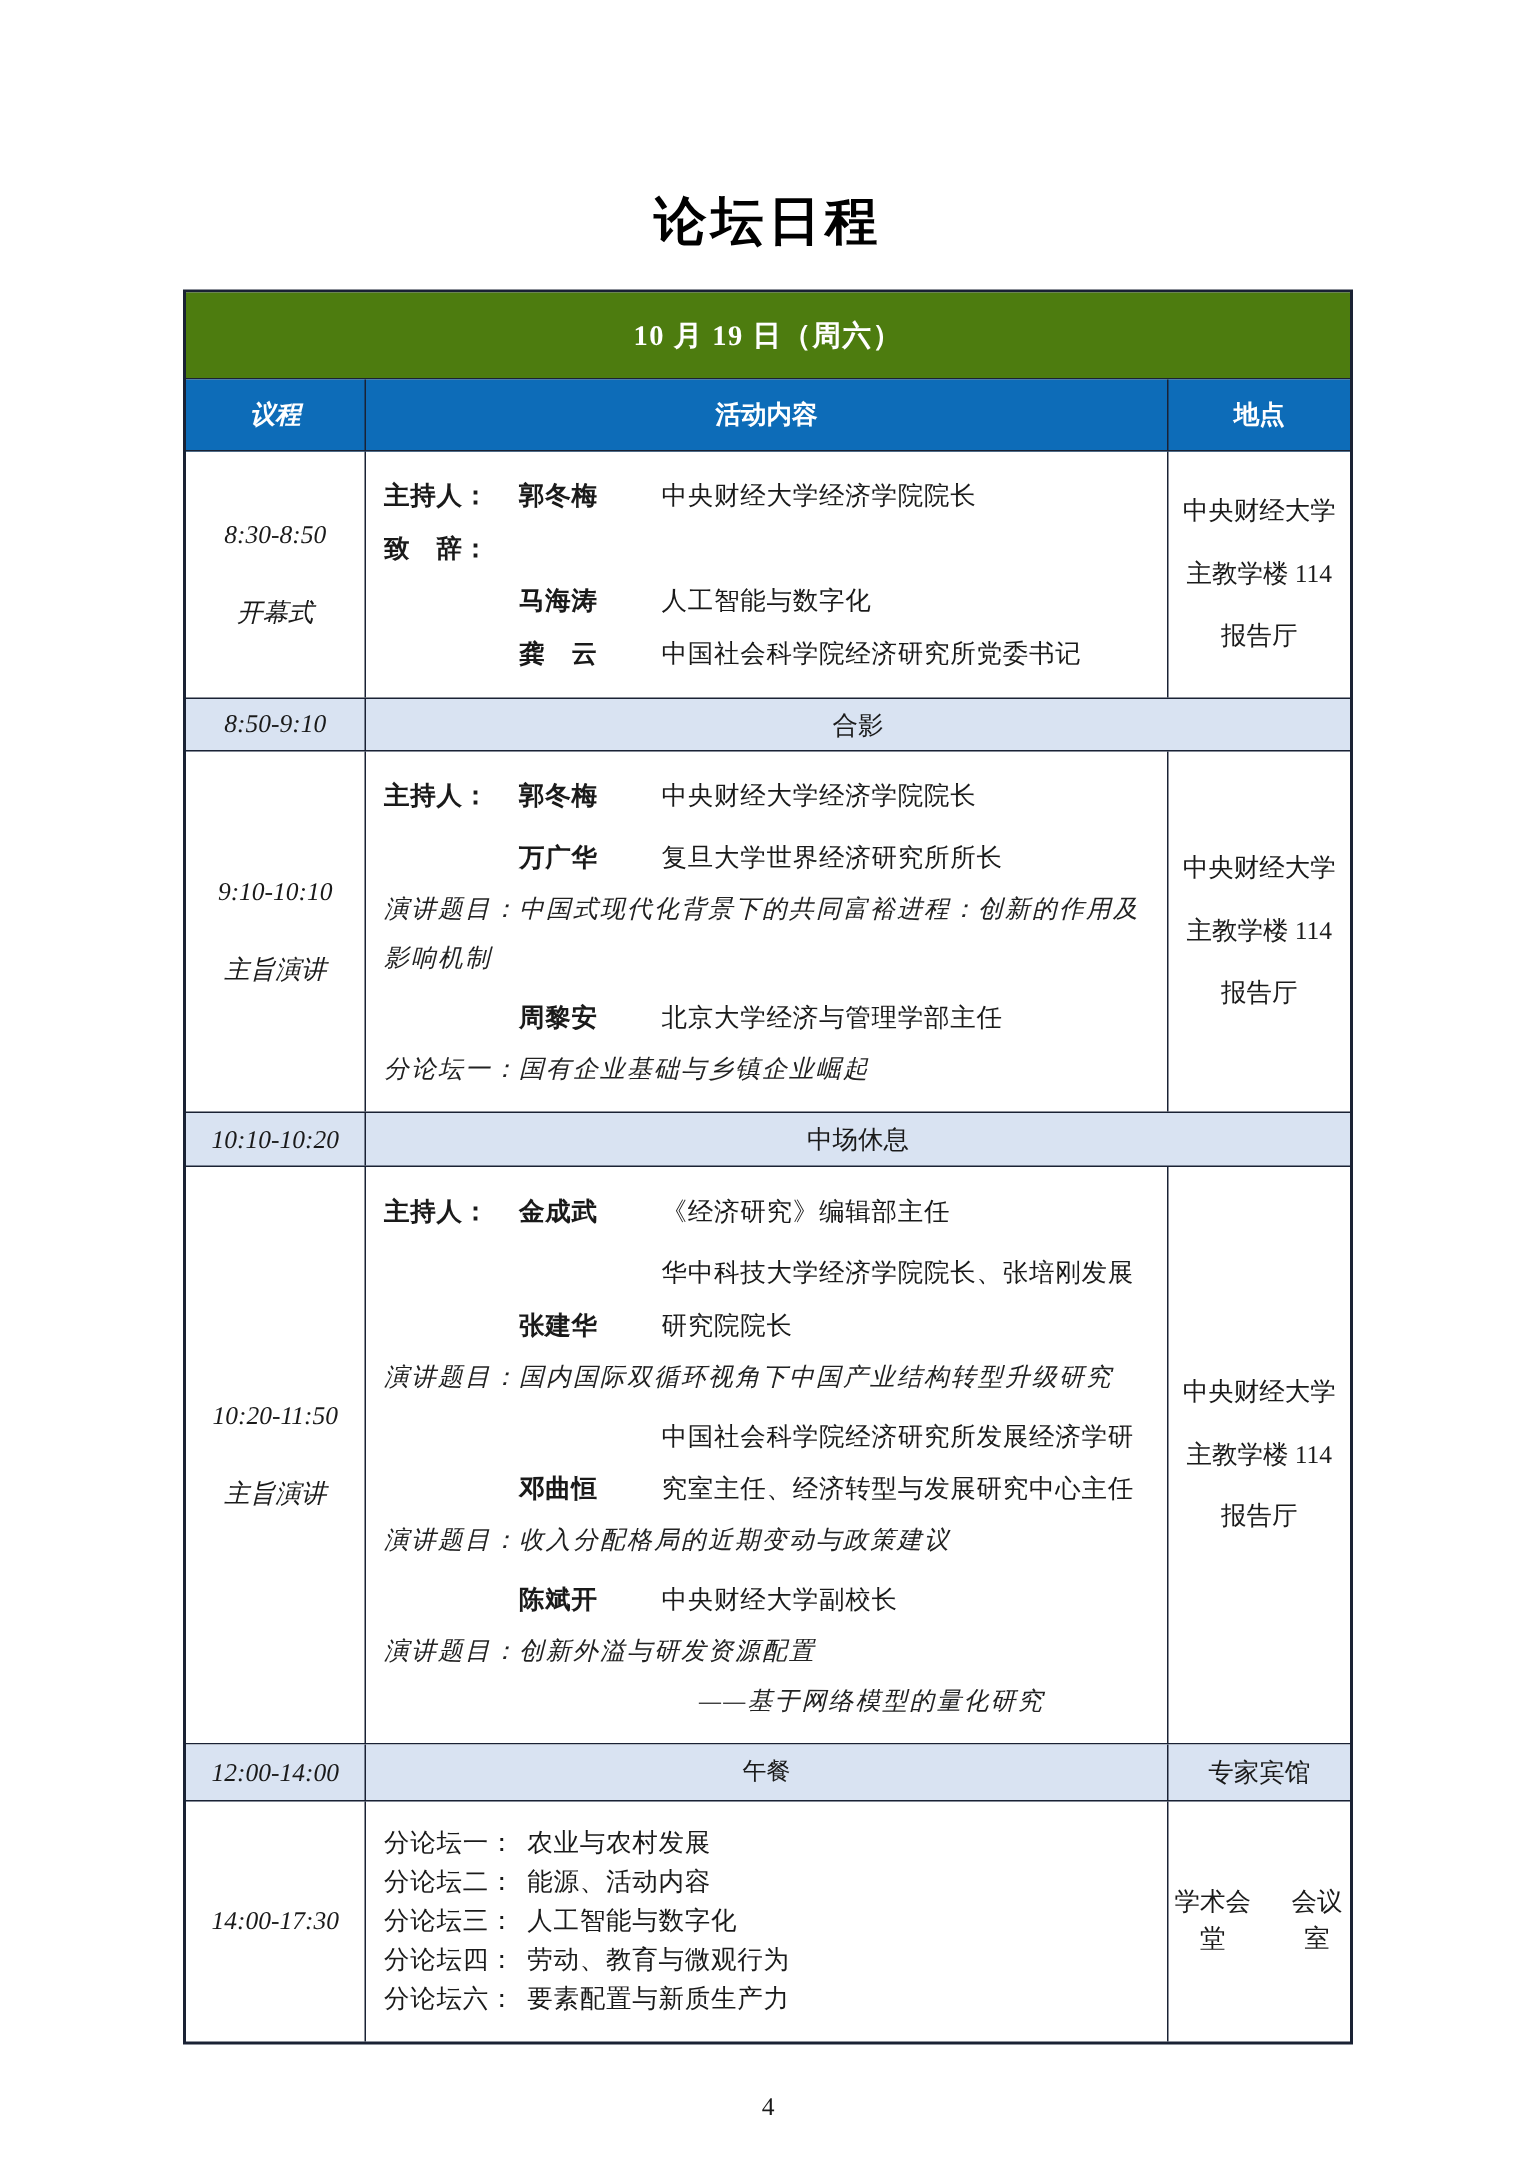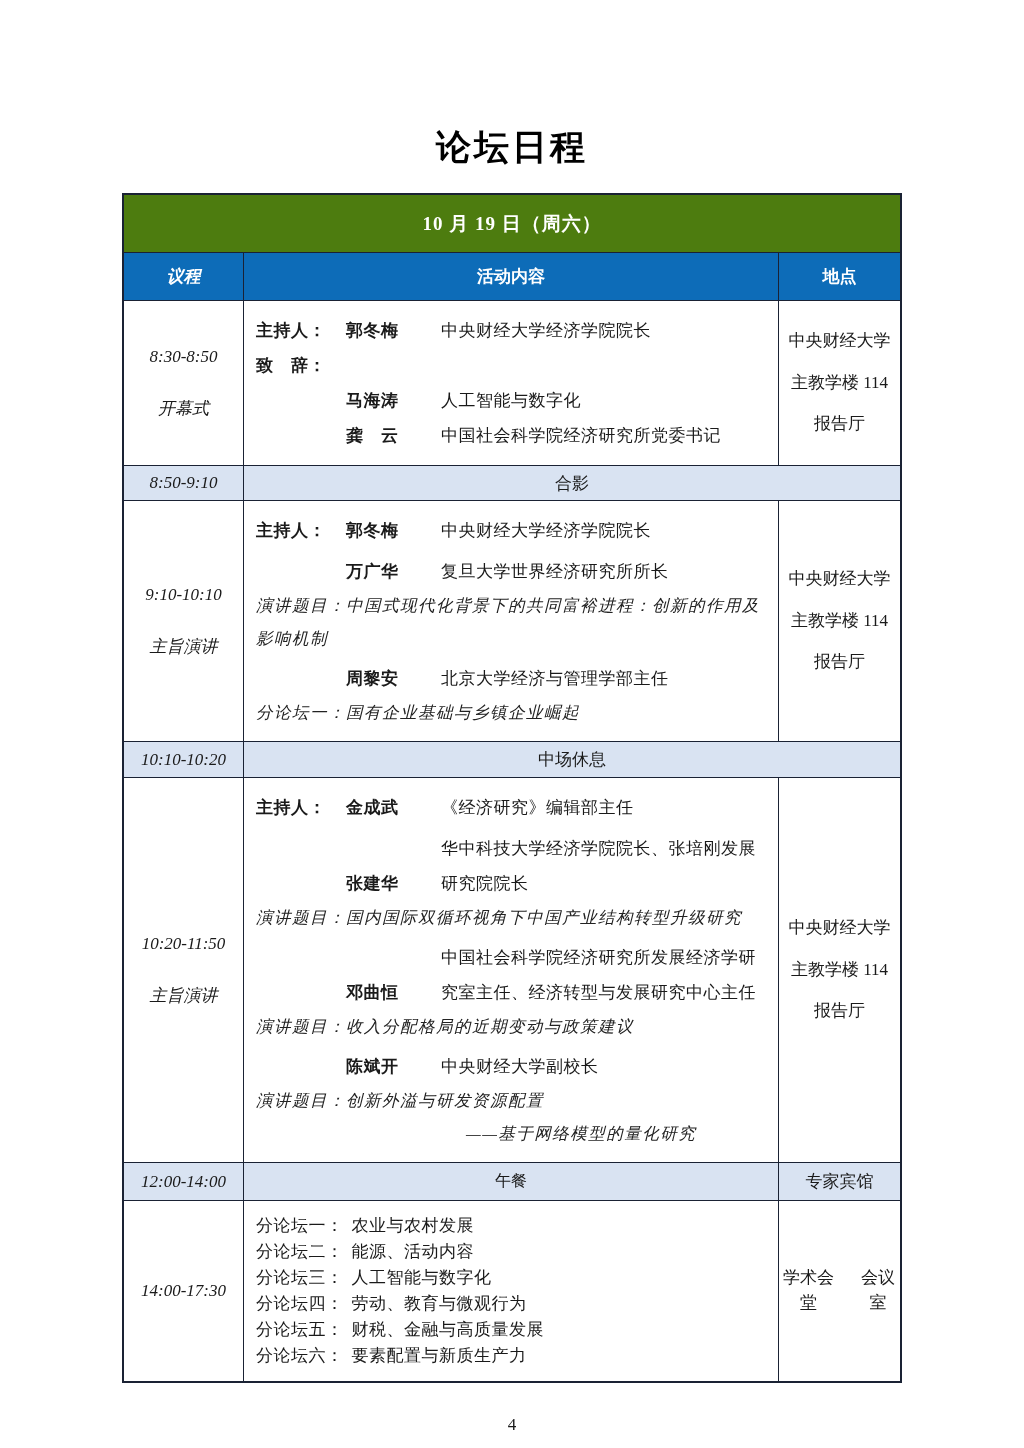--- a/index.html
+++ b/index.html
@@ -229,23 +229,20 @@
       <div class="forum-line">
         <span class="forum-lbl">分论坛二：</span><span>能源、活动内容</span>
       </div>
       <div class="forum-line">
         <span class="forum-lbl">分论坛三：</span><span>人工智能与数字化</span>
       </div>
       <div class="forum-line">
         <span class="forum-lbl">分论坛四：</span><span>劳动、教育与微观行为</span>
       </div>
       <div class="forum-line">
-        <span class="forum-lbl">分论坛五：</span><span>财税、金融与高质量发展</span>
-      </div>
-      <div class="forum-line">
         <span class="forum-lbl">分论坛六：</span><span>要素配置与新质生产力</span>
       </div>
     </div>
     <div class="cell c-loc">
       <div class="loc-lines2">
         <span>学术会堂</span>
         <span>会议室</span>
       </div>
     </div>
   </div>

